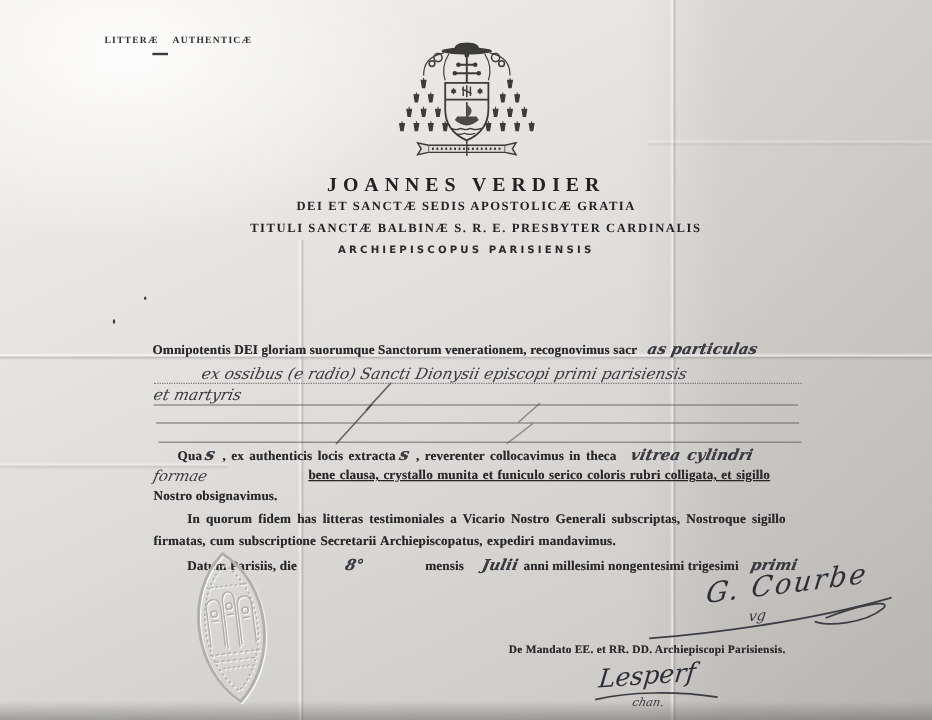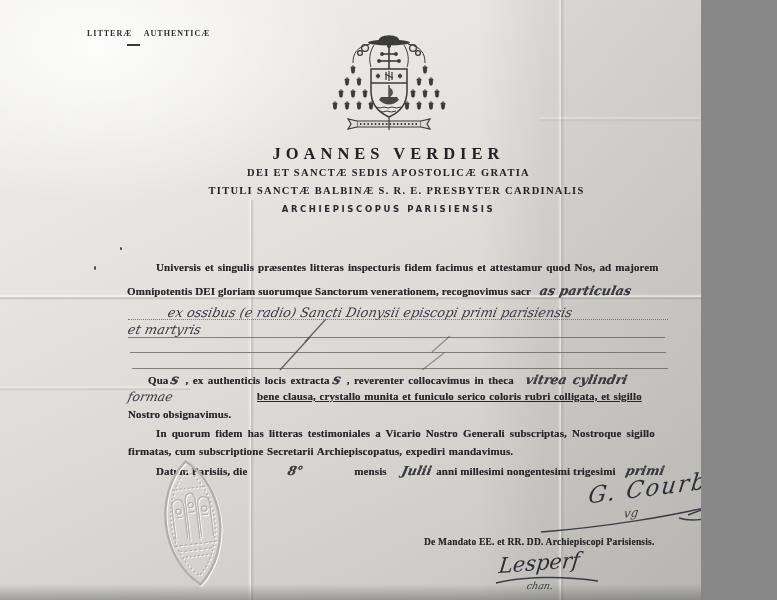--- a/index.html
+++ b/index.html
@@ -1,18 +1,18 @@
 <!DOCTYPE html>
 <html><head>
 <meta charset="utf-8">
 <style>
   * { margin:0; padding:0; box-sizing:border-box; }
   body { background:#888; font-family:"Liberation Serif", serif; }
   .paper{
-    position:relative; width:701px; height:600px; overflow:hidden;
+    position:relative; width:777px; height:600px; overflow:hidden;
     background:
       radial-gradient(ellipse 420px 260px at 14% 8%, rgba(255,255,255,.85), rgba(255,255,255,0) 60%),
       linear-gradient(90deg, rgba(0,0,0,0) 68%, rgba(120,120,114,.14) 78%, rgba(130,130,124,.20) 100%),
       linear-gradient(155deg,#f1f0ed 0%,#e7e6e3 28%,#dbdad7 55%,#cecdca 82%,#c3c2bf 100%);
   }
   .crease{ position:absolute; pointer-events:none; }
   .crease.v{ width:6px; background:linear-gradient(90deg, rgba(0,0,0,0), rgba(255,255,255,.55) 40%, rgba(105,105,100,.26) 62%, rgba(0,0,0,0)); }
   .crease.h{ height:6px; background:linear-gradient(180deg, rgba(0,0,0,0), rgba(255,255,255,.6) 40%, rgba(105,105,100,.28) 64%, rgba(0,0,0,0)); }
   .bottom-shade{ position:absolute; left:0; right:0; bottom:0; height:16px;
     background:linear-gradient(180deg, rgba(80,80,76,0), rgba(80,80,76,.42)); }
@@ -179,21 +179,20 @@
         <line x1="62" y1="84" x2="62" y2="97" stroke-width="1.2"></line>
       </g>
     </g>
   </svg>
 
   <div class="heading h-title" style="top:144px;">JOANNES VERDIER</div>
   <div class="heading h-sub" style="top:167px;">DEI ET SANCTÆ SEDIS APOSTOLICÆ GRATIA</div>
   <div class="heading h-sub" style="top:185px;padding-left:16px;">TITULI SANCTÆ BALBINÆ S. R. E. PRESBYTER CARDINALIS</div>
   <div class="heading h-sub3" style="top:204px;">ARCHIEPISCOPUS PARISIENSIS</div>
 
-  <div class="pr" style="left:156px; top:261px; word-spacing:1.2px;">Universis et singulis præsentes litteras inspecturis fidem facimus et attestamur quod Nos, ad majorem</div>
   <div class="pr" style="left:127px; top:283px;">
     <span>Omnipotentis DEI gloriam suorumque Sanctorum venerationem, recognovimus sacr</span>
     <span class="hw gap6">as particulas</span>
   </div>
 
   <div class="hw hw-abs" style="left:168px; top:305px; font-size:13px;">ex ossibus (e radio) Sancti Dionysii episcopi primi parisiensis</div>
   <div class="rule dotted" style="left:128px; top:319px; width:540px;"></div>
   <div class="hw hw-abs" style="left:128px; top:322px; font-size:13px;">et martyris</div>
   <div class="rule" style="left:128px; top:337px; width:537px;"></div>
   <div class="rule" style="left:130px; top:352px; width:536px;"></div>

